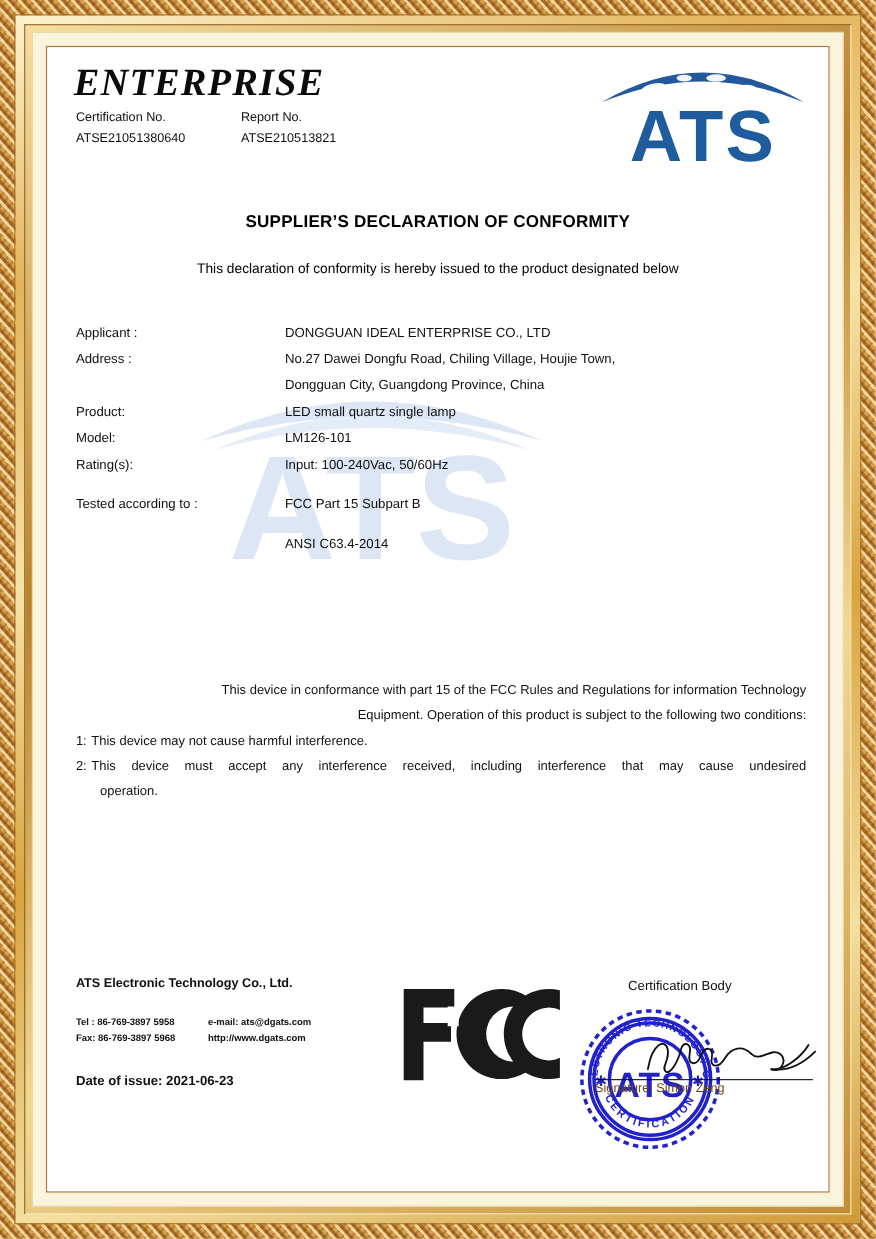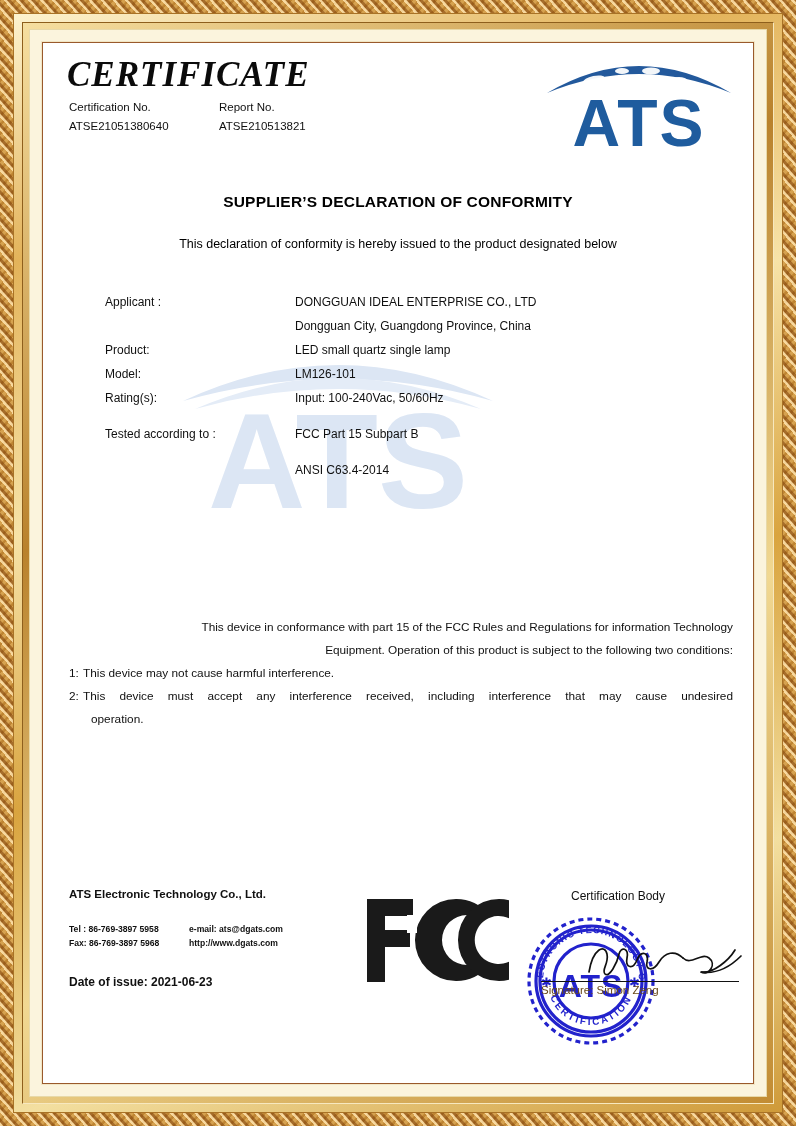--- a/index.html
+++ b/index.html
@@ -143,21 +143,20 @@
   }
   .det-row {
     display: flex;
     align-items: flex-start;
     margin-bottom: 10px;
   }
   .det-label {
     width: 190px;
     flex: 0 0 190px;
     white-space: nowrap;
-    margin-left: 36px;
   }
   .det-value {
     flex: 1;
     white-space: nowrap;
   }
   .det-row.gap  { margin-bottom: 22px; }
 
   
   .body-text {
     position: absolute;
@@ -262,21 +261,21 @@
 <div class="page">
 
   <div class="watermark">
     <svg width="330" height="190" viewBox="0 0 330 190" xmlns="http://www.w3.org/2000/svg">
       <path d="M10 58 Q165 -14 320 58 Q165 14 10 58 Z" fill="#dce6f4"></path>
       <path d="M22 66 Q165 4 308 66 Q165 26 22 66 Z" fill="#e4ecf7"></path>
       <text x="165" y="165" font-family="Liberation Sans, sans-serif" font-size="135" font-weight="bold" fill="#dce6f4" text-anchor="middle">ATS</text>
     </svg>
   </div>
 
-  <div class="cert-title">CERTIFICATE</div>
+  <div class="cert-title">ENTERPRISE</div>
 
   <div class="hdr-labels">
     <div class="hdr-row">
       <div class="hdr-col1">Certification No.</div>
       <div class="hdr-col2">Report No.</div>
     </div>
     <div class="hdr-row">
       <div class="hdr-col1">ATSE21051380640</div>
       <div class="hdr-col2">ATSE210513821</div>
     </div>
@@ -302,20 +301,24 @@
     </svg>
   </div>
 
   <div class="decl-title">SUPPLIER’S DECLARATION OF CONFORMITY</div>
   <div class="decl-sub">This declaration of conformity is hereby issued to the product designated below</div>
 
   <div class="details">
     <div class="det-row">
       <div class="det-label">Applicant :</div>
       <div class="det-value">DONGGUAN IDEAL ENTERPRISE CO., LTD</div>
+    </div>
+    <div class="det-row">
+      <div class="det-label">Address :</div>
+      <div class="det-value">No.27 Dawei Dongfu Road, Chiling Village, Houjie Town,</div>
     </div>
     <div class="det-row">
       <div class="det-label"></div>
       <div class="det-value">Dongguan City, Guangdong Province, China</div>
     </div>
     <div class="det-row">
       <div class="det-label">Product:</div>
       <div class="det-value">LED small quartz single lamp</div>
     </div>
     <div class="det-row">

